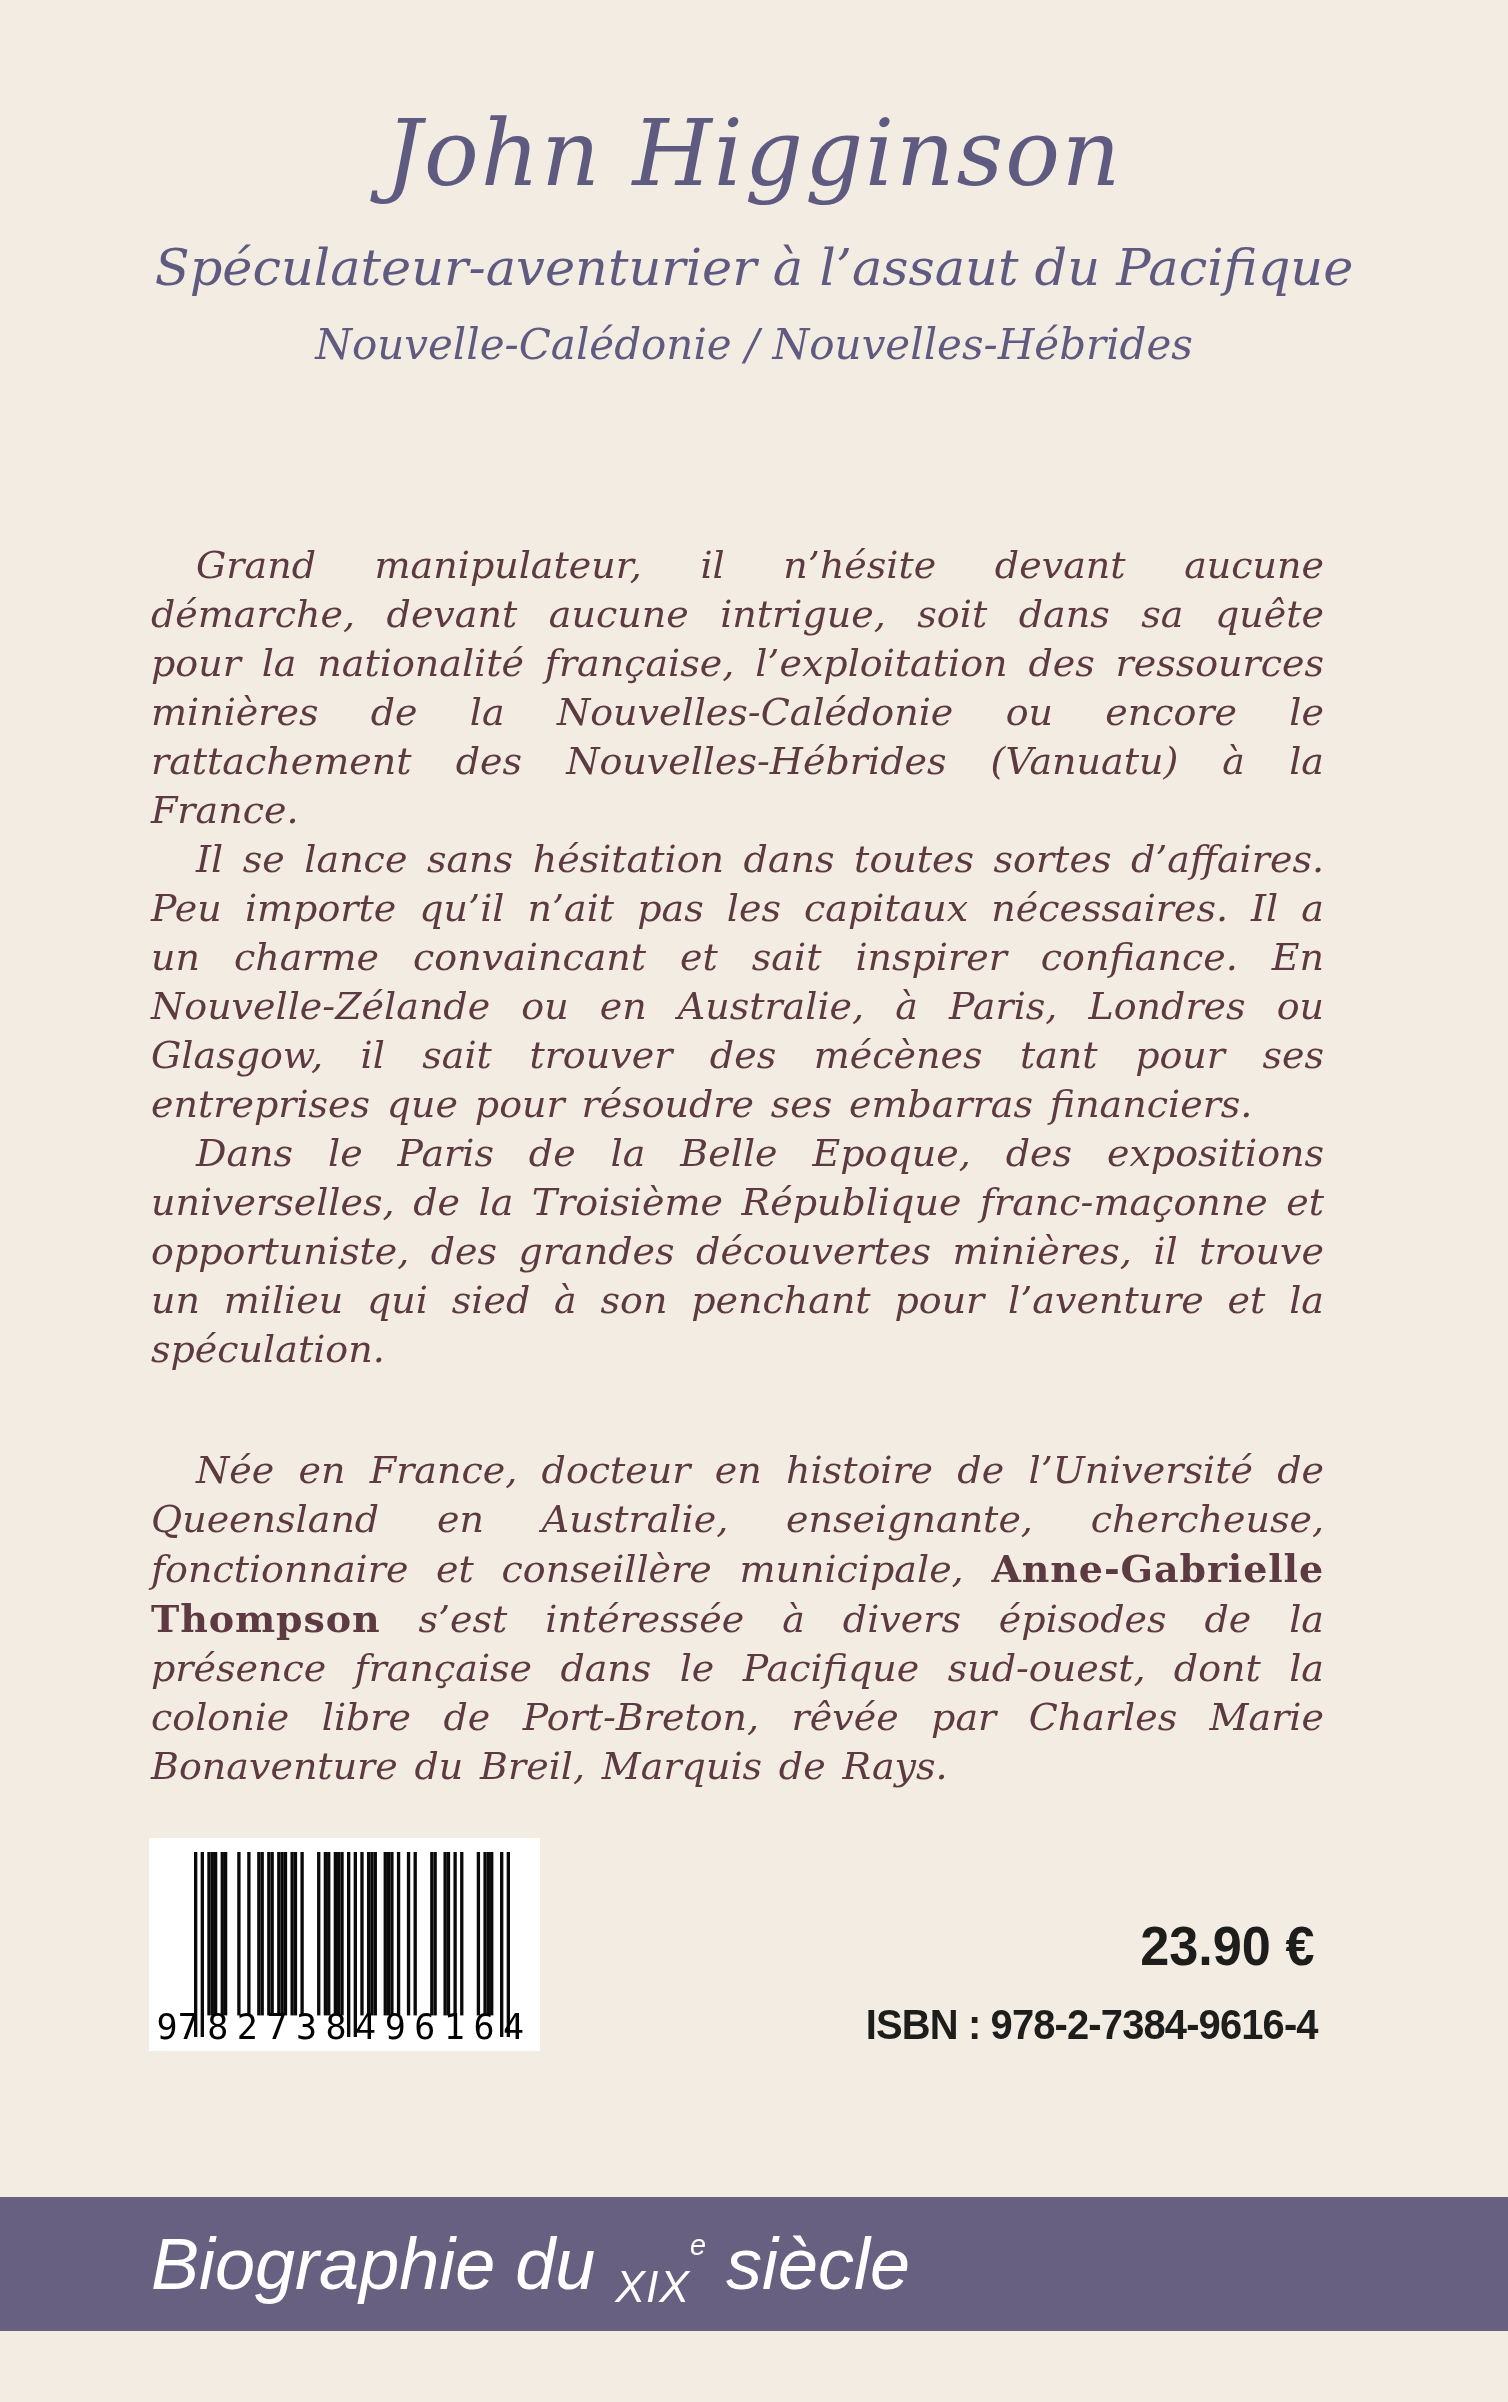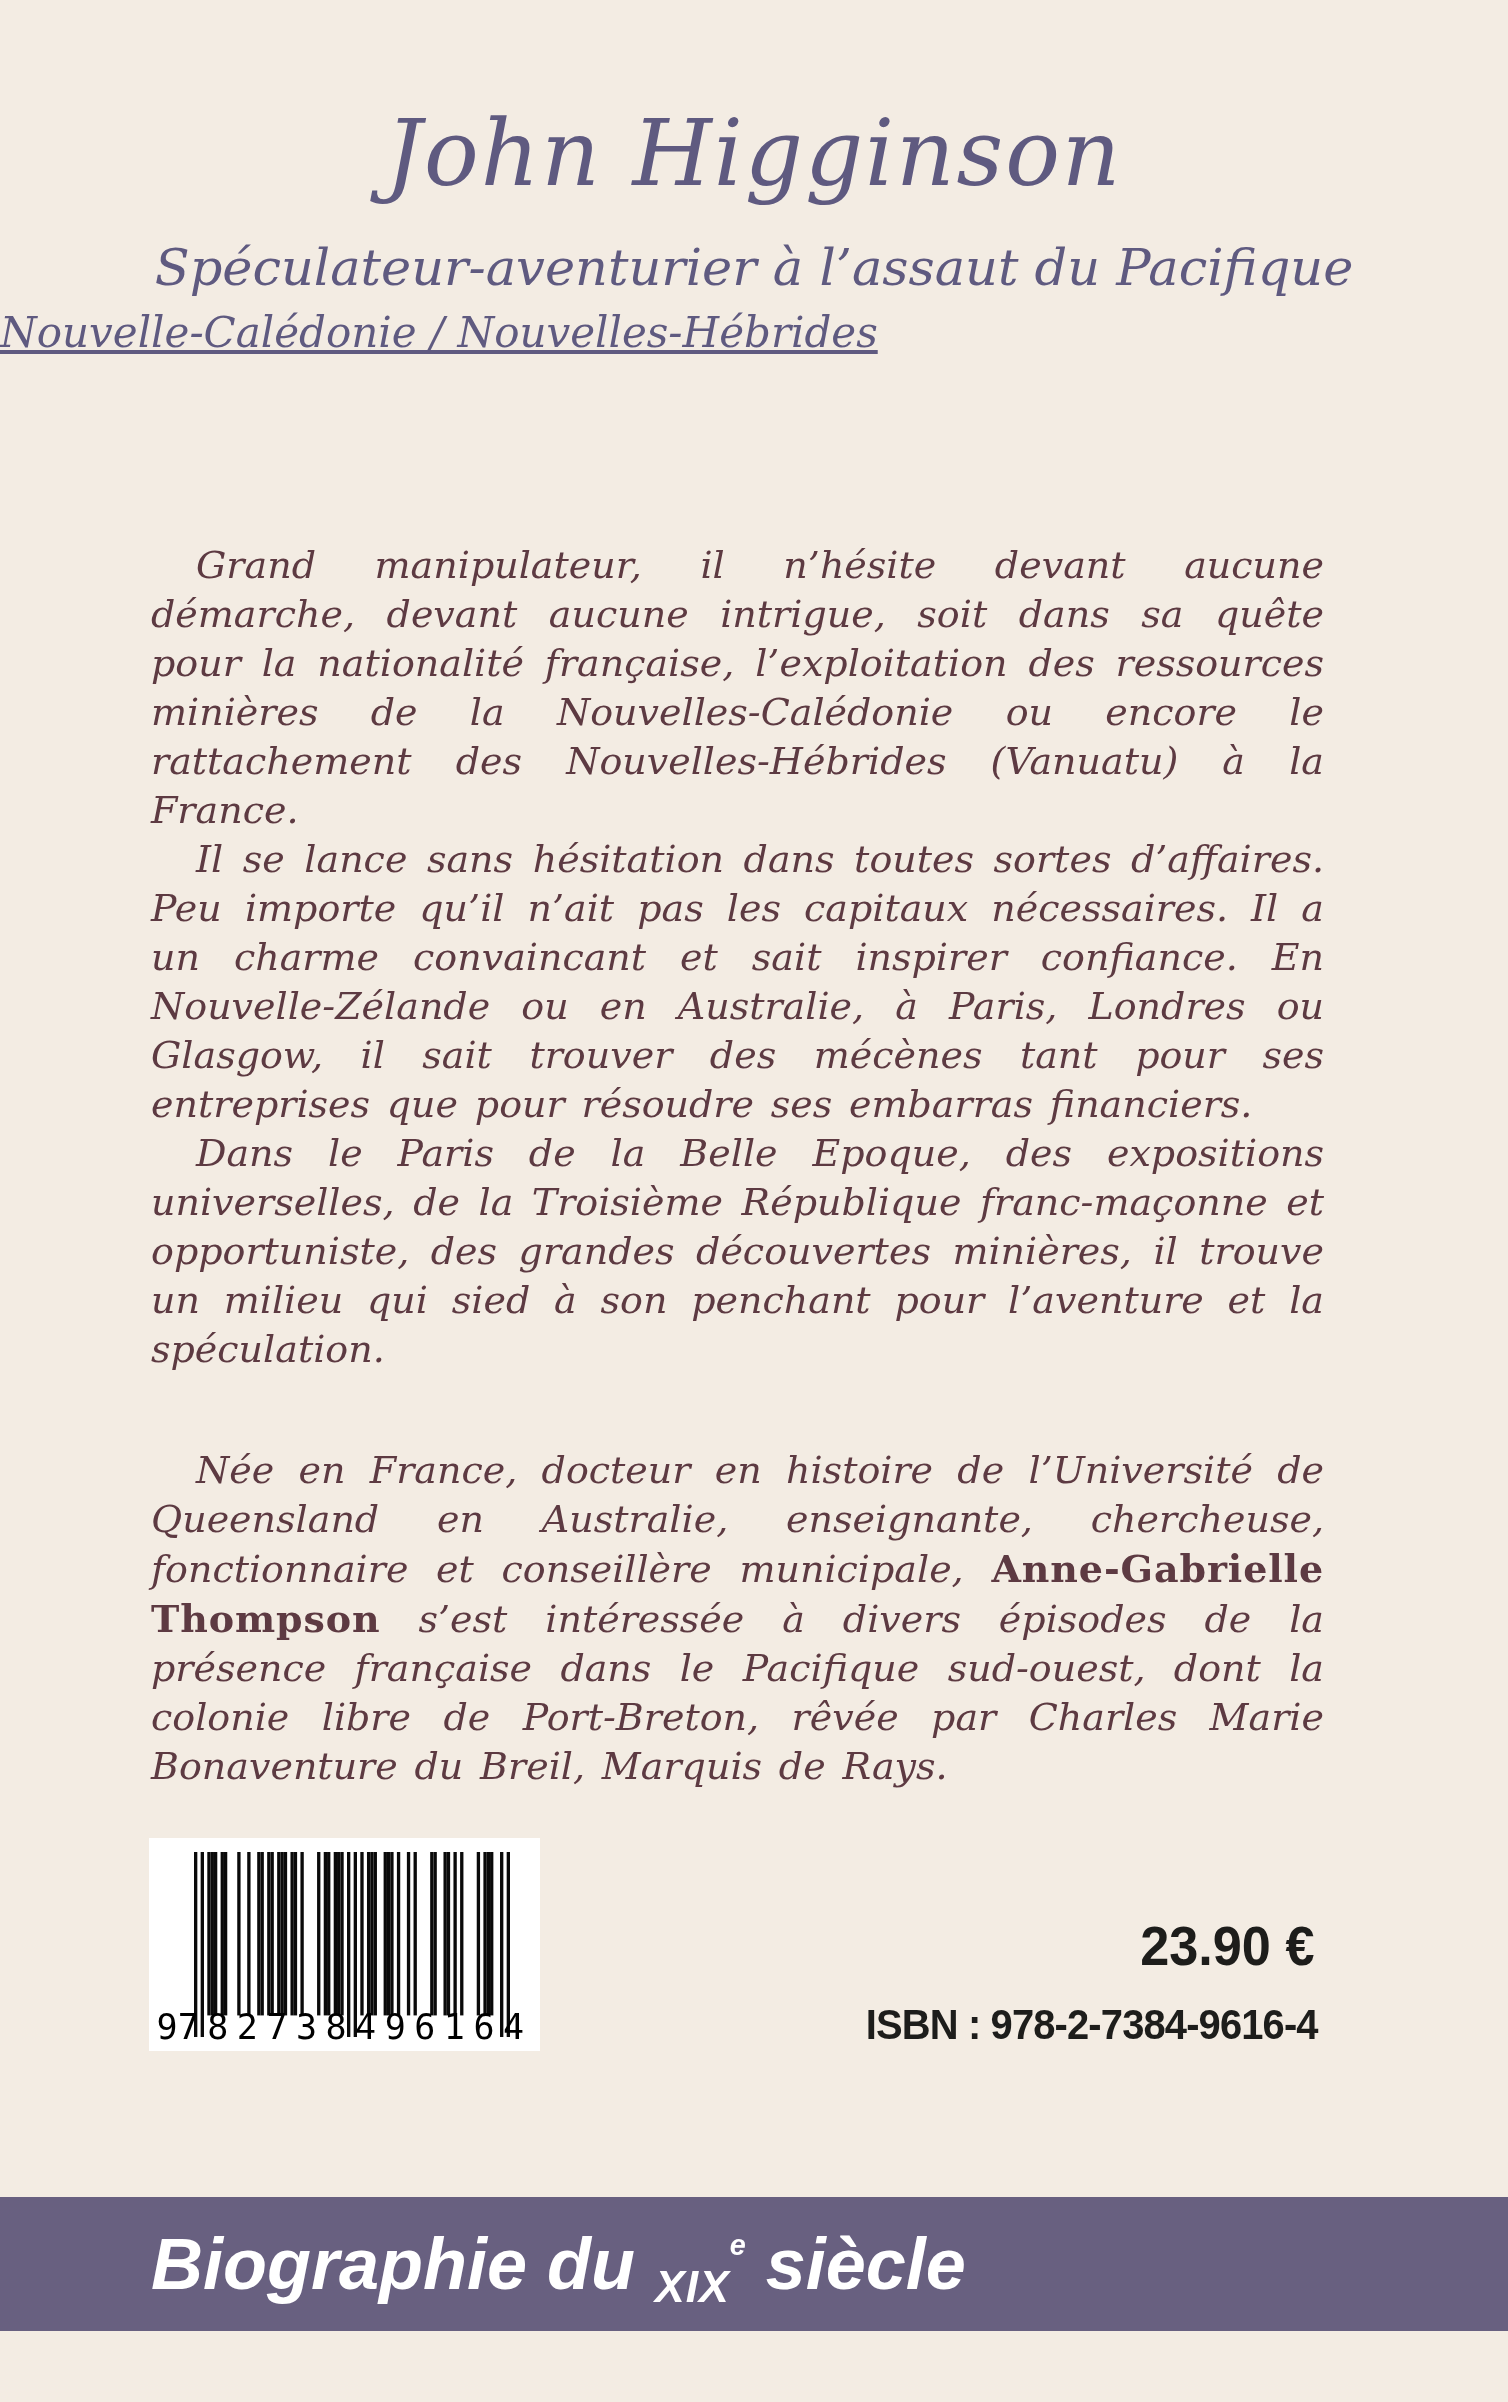--- a/index.html
+++ b/index.html
@@ -32,25 +32,25 @@
   .subtitle{
     position:absolute;top:240px;left:0;right:0;
     text-align:center;
     font-style:italic;
     font-size:51px;line-height:1.1;
     color:var(--title);
     margin:0;font-weight:500;
   }
   .regions{
     position:absolute;top:310px;left:0;right:0;
-    text-align:left;
+    text-align:center;
     font-style:italic;
     font-size:42px;line-height:1.1;
     color:var(--title);
-    margin:0;font-weight:500;text-decoration:underline;
+    margin:12px;font-weight:500;
   }
   
   .textblock{
     position:absolute;left:151px;width:1173px;
     color:var(--body);
     font-style:italic;
     font-size:38px;line-height:49px;
     text-align:justify;
     word-spacing:4.7px;
   }
@@ -99,21 +99,21 @@
   }
   
   .banner{
     position:absolute;left:0;right:0;top:2197px;height:134px;
     background:var(--banner-bg);
   }
   .banner-text{
     position:absolute;left:151px;top:0;height:134px;
     display:flex;align-items:center;
     font-family:"Liberation Sans",sans-serif;
-    font-weight:bold;font-style:italic;
+    font-weight:normal;font-style:italic;
     font-size:72px;
     color:var(--banner-text);
     white-space:pre;
     justify-content:space-between;
   }
   .banner-roman{font-size:.62em;letter-spacing:0.9px;margin-top:45px;}
   .banner-ord{font-size:.40em;vertical-align:.85em;align-self:flex-start;margin-top:32px;}
 </style>
 </head>
 <body>

